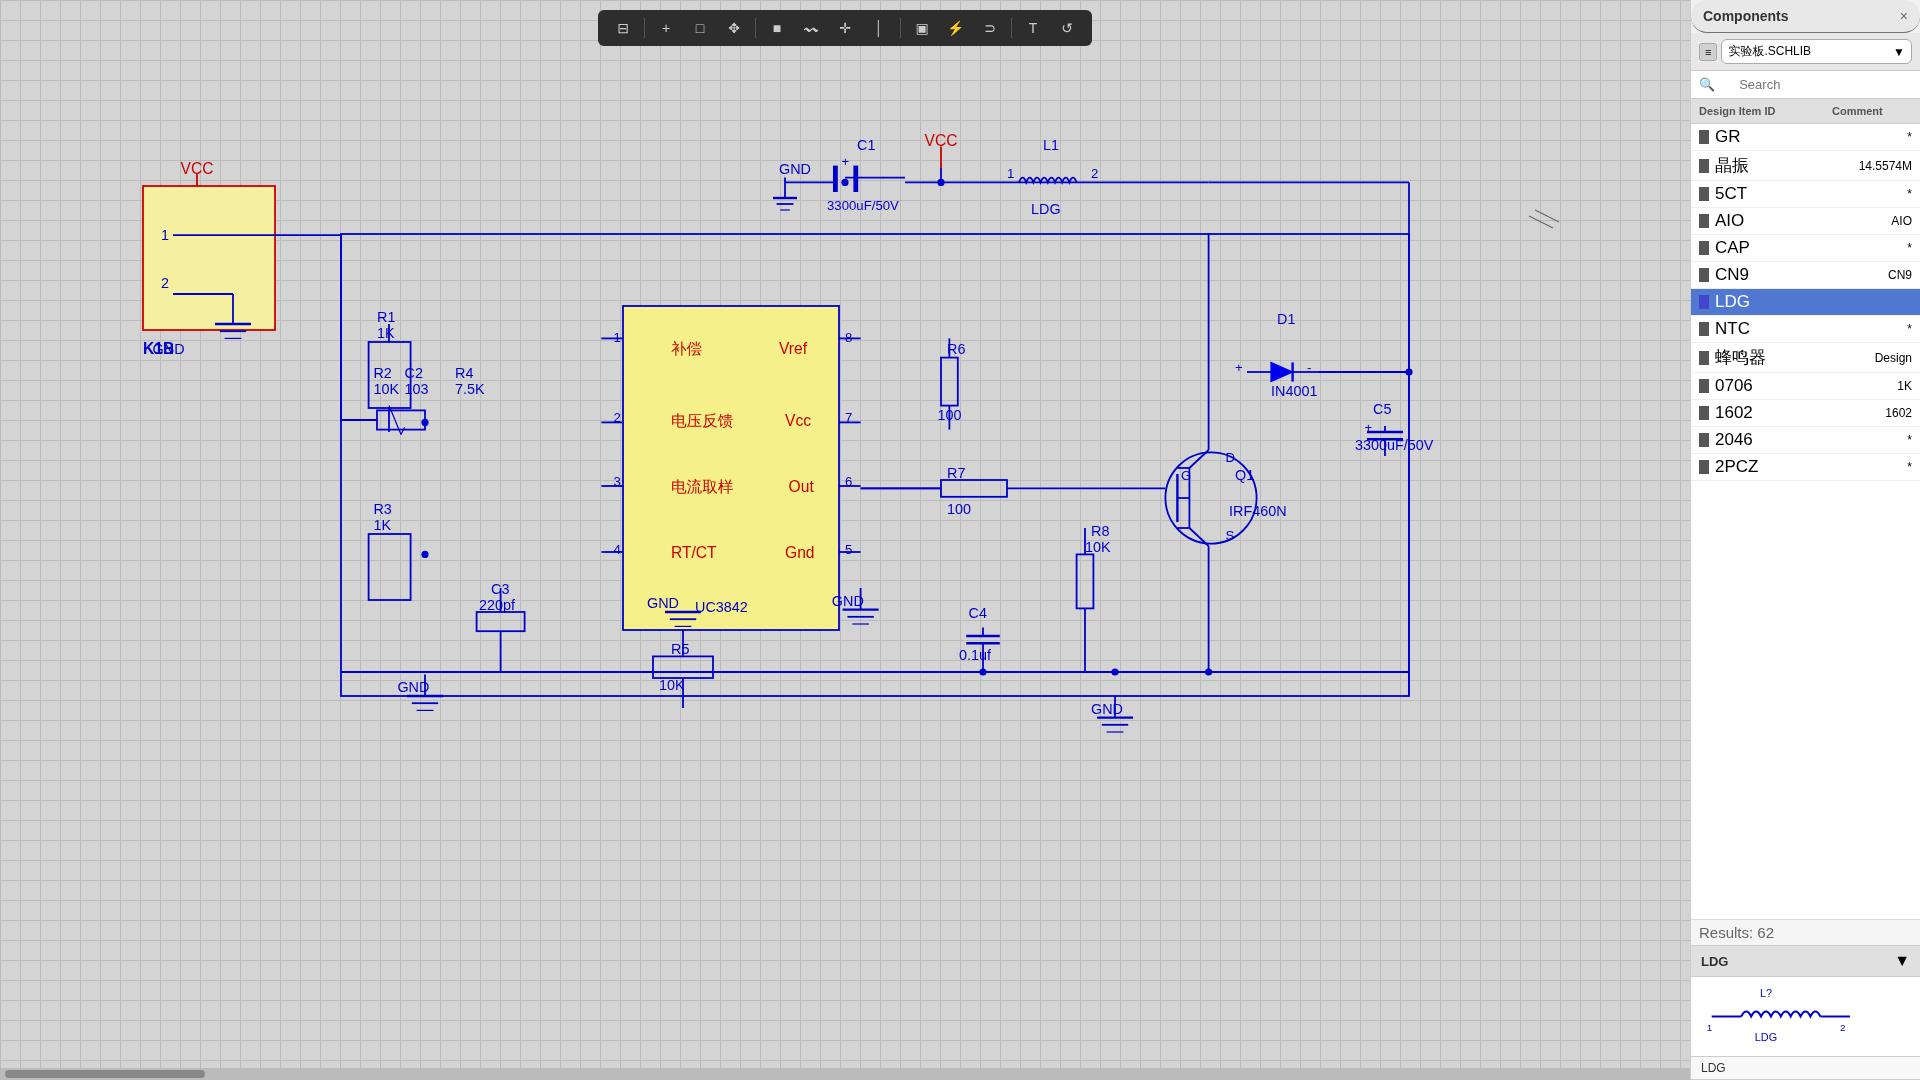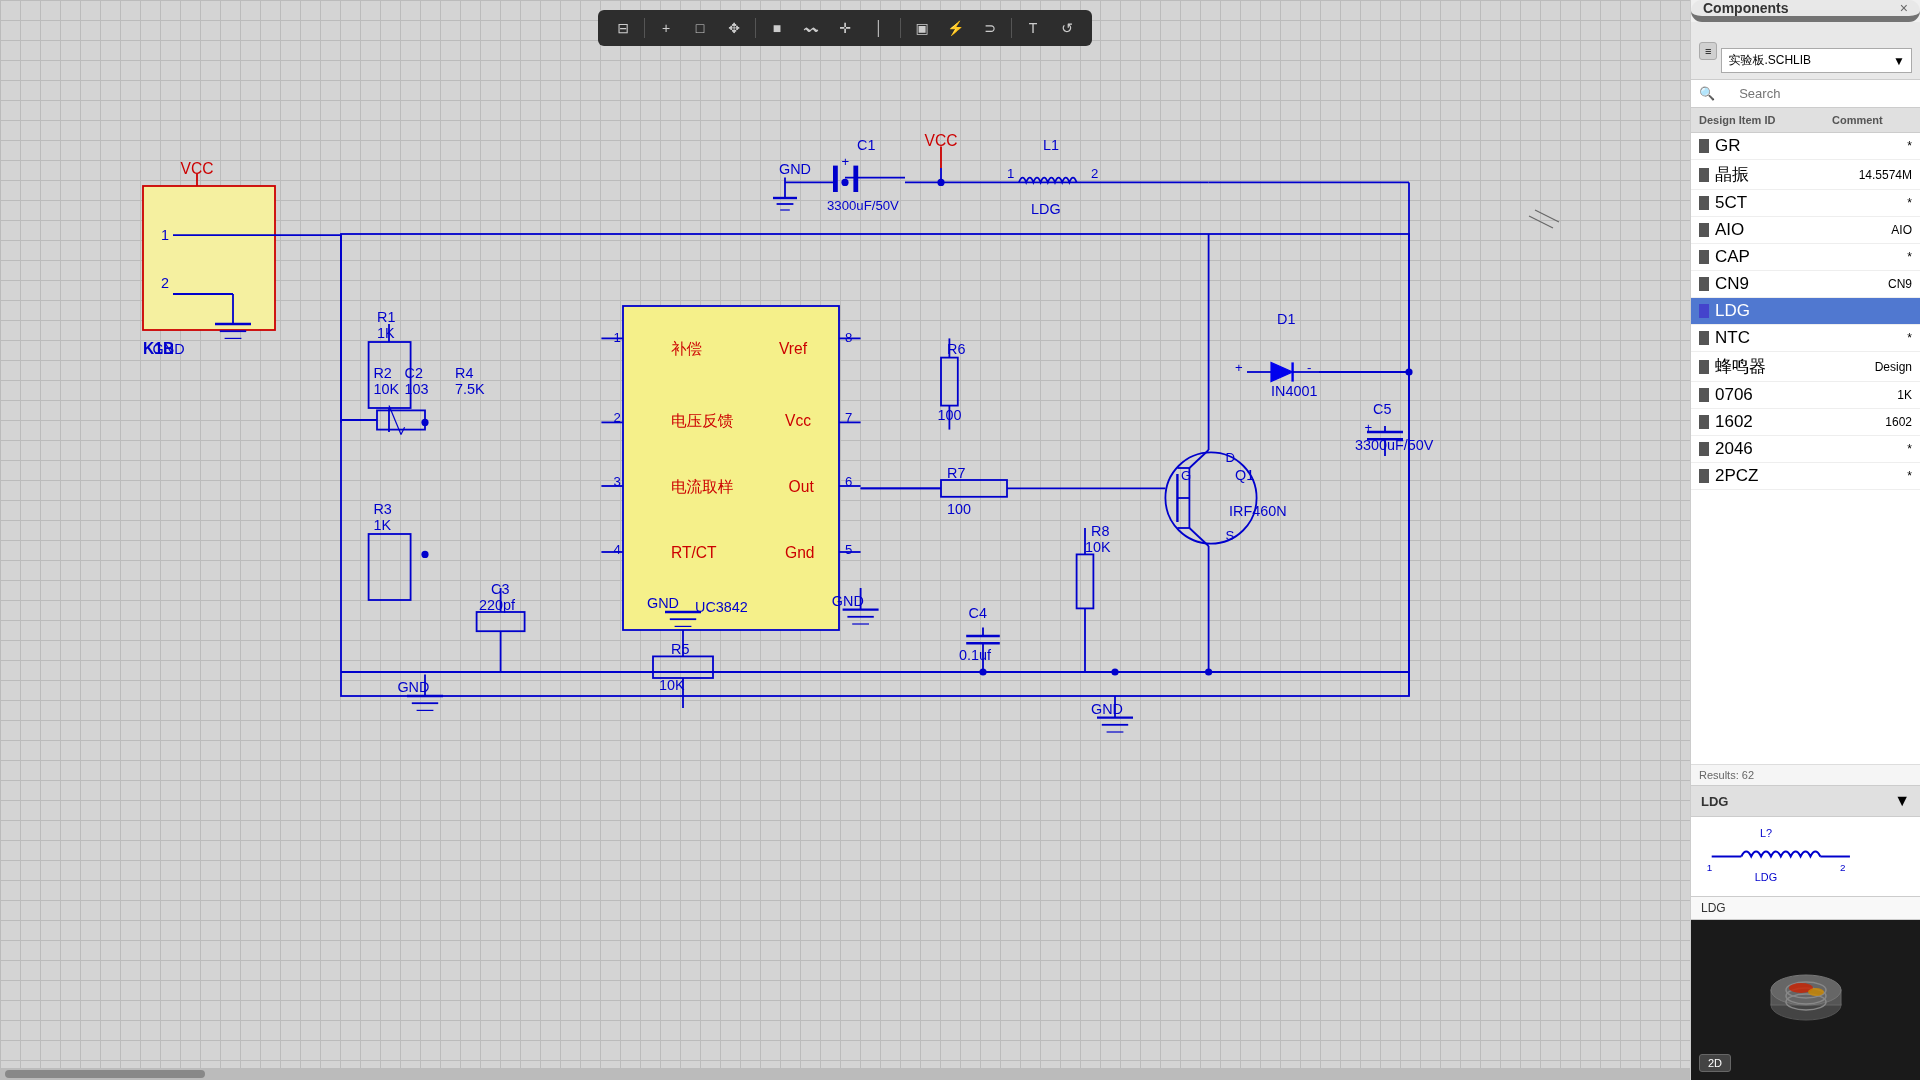--- a/index.html
+++ b/index.html
@@ -74,22 +74,22 @@
       width: 230px;
       background: #f0f0f0;
       border-left: 1px solid #ccc;
       display: flex;
       flex-direction: column;
       overflow: hidden;
     }
 
     #panel-title-bar {
       background: #e8e8e8;
-      border-bottom: 6px solid #737373;
-      padding: 0 12px;
+      border-bottom: 1px solid #737373;
+      padding: 8px 12px;
       display: flex;
       align-items: center;
       justify-content: space-between;
       border-radius: 16px;
     }
     #panel-title {
       font-size: 14px;
       font-weight: bold;
       color: #333;
     }
@@ -113,28 +113,27 @@
       border: 1px solid #aaa;
       border-radius: 3px;
       padding: 2px 5px;
       cursor: pointer;
       font-size: 11px;
     }
     #lib-dropdown {
       flex: 1;
       background: white;
       border: 1px solid #aaa;
-      border-radius: 0;
+      border-radius: 6px;
       padding: 3px 6px;
       font-size: 12px;
       display: flex;
       align-items: center;
       justify-content: space-between;
       cursor: pointer;
-      margin-top: 20px;
     }
 
     
     #search-container {
       padding: 6px 8px;
       border-bottom: 1px solid #ccc;
       background: white;
       display: flex;
       align-items: center;
       gap: 4px;
@@ -179,21 +178,21 @@
     .comp-item .color-box {
       width: 10px; height: 14px;
       margin-right: 6px;
       flex-shrink: 0;
     }
     .comp-item .item-id { flex: 1; font-size: 17px; }
     .comp-item .item-comment { width: 80px; font-size: 12px; text-align: right; }
 
     #results-label {
       padding: 4px 8px;
-      font-size: 11px;
+      font-size: 15px;
       color: #666;
       background: #f5f5f5;
       border-top: 1px solid #ddd;
     }
 
     
     #ldg-section {
       border-top: 1px solid #ccc;
       background: #f0f0f0;
     }
@@ -626,31 +625,14 @@
         <path d="M50,40 Q55,30 60,40 Q65,30 70,40 Q75,30 80,40 Q85,30 90,40 Q95,30 100,40 Q105,30 110,40 Q115,30 120,40 Q125,30 130,40" fill="none" stroke="#0000cc" stroke-width="2"></path>
         <line x1="130" y1="40" x2="160" y2="40" stroke="#0000cc" stroke-width="2"></line>
         <text x="15" y="55" fill="#0000cc" font-size="10">1</text>
         <text x="150" y="55" fill="#0000cc" font-size="10">2</text>
         <text x="75" y="20" fill="#0000cc" font-size="11" text-anchor="middle">L?</text>
         <text x="75" y="65" fill="#0000cc" font-size="11" text-anchor="middle">LDG</text>
       </svg>
     </div>
     <div id="ldg-label">LDG</div>
 
-    <div id="preview-3d">
-
-      <svg width="120" height="120" viewBox="0 0 120 120" xmlns="http://www.w3.org/2000/svg">
-
-        <ellipse cx="60" cy="65" rx="35" ry="15" fill="#444" stroke="#555" stroke-width="1"></ellipse>
-        <rect x="25" y="50" width="70" height="15" fill="#555" stroke="#666" stroke-width="1"></rect>
-        <ellipse cx="60" cy="50" rx="35" ry="15" fill="#666" stroke="#777" stroke-width="1"></ellipse>
-
-        <ellipse cx="60" cy="50" rx="20" ry="8" fill="none" stroke="#888" stroke-width="1.5"></ellipse>
-        <ellipse cx="60" cy="56" rx="20" ry="8" fill="none" stroke="#888" stroke-width="1.5"></ellipse>
-        <ellipse cx="60" cy="62" rx="20" ry="8" fill="none" stroke="#888" stroke-width="1.5"></ellipse>
-
-        <ellipse cx="55" cy="48" rx="12" ry="5" fill="#cc2200" opacity="0.8"></ellipse>
-        <ellipse cx="70" cy="52" rx="8" ry="4" fill="#cc8800" opacity="0.8"></ellipse>
-      </svg>
-      <div id="btn-2d">2D</div>
-    </div>
   </div>
 </div>
 
 </body></html>

